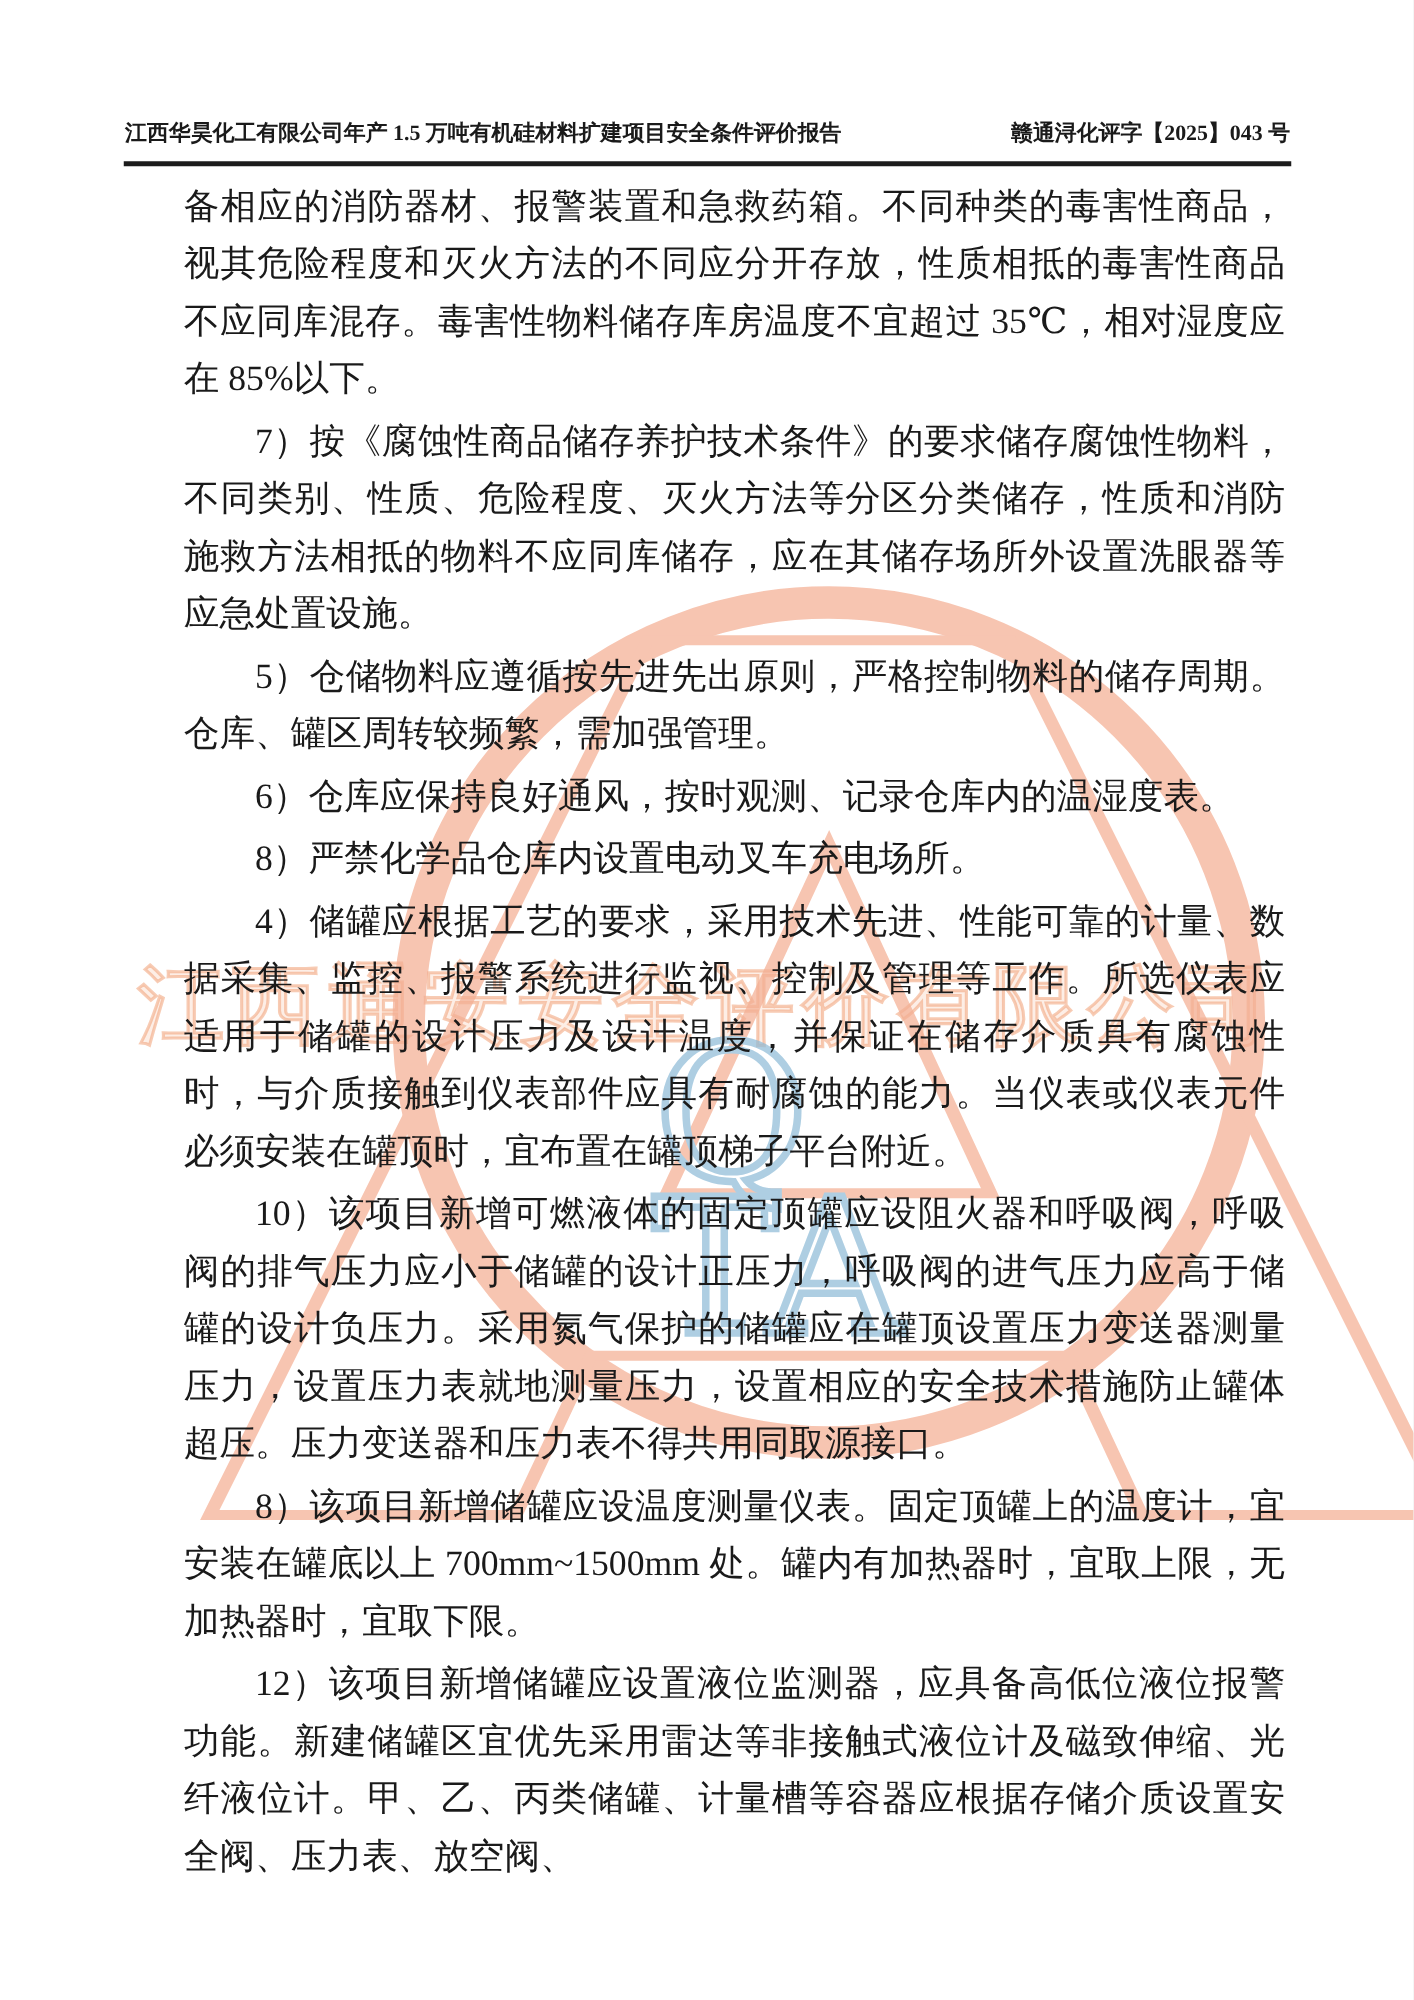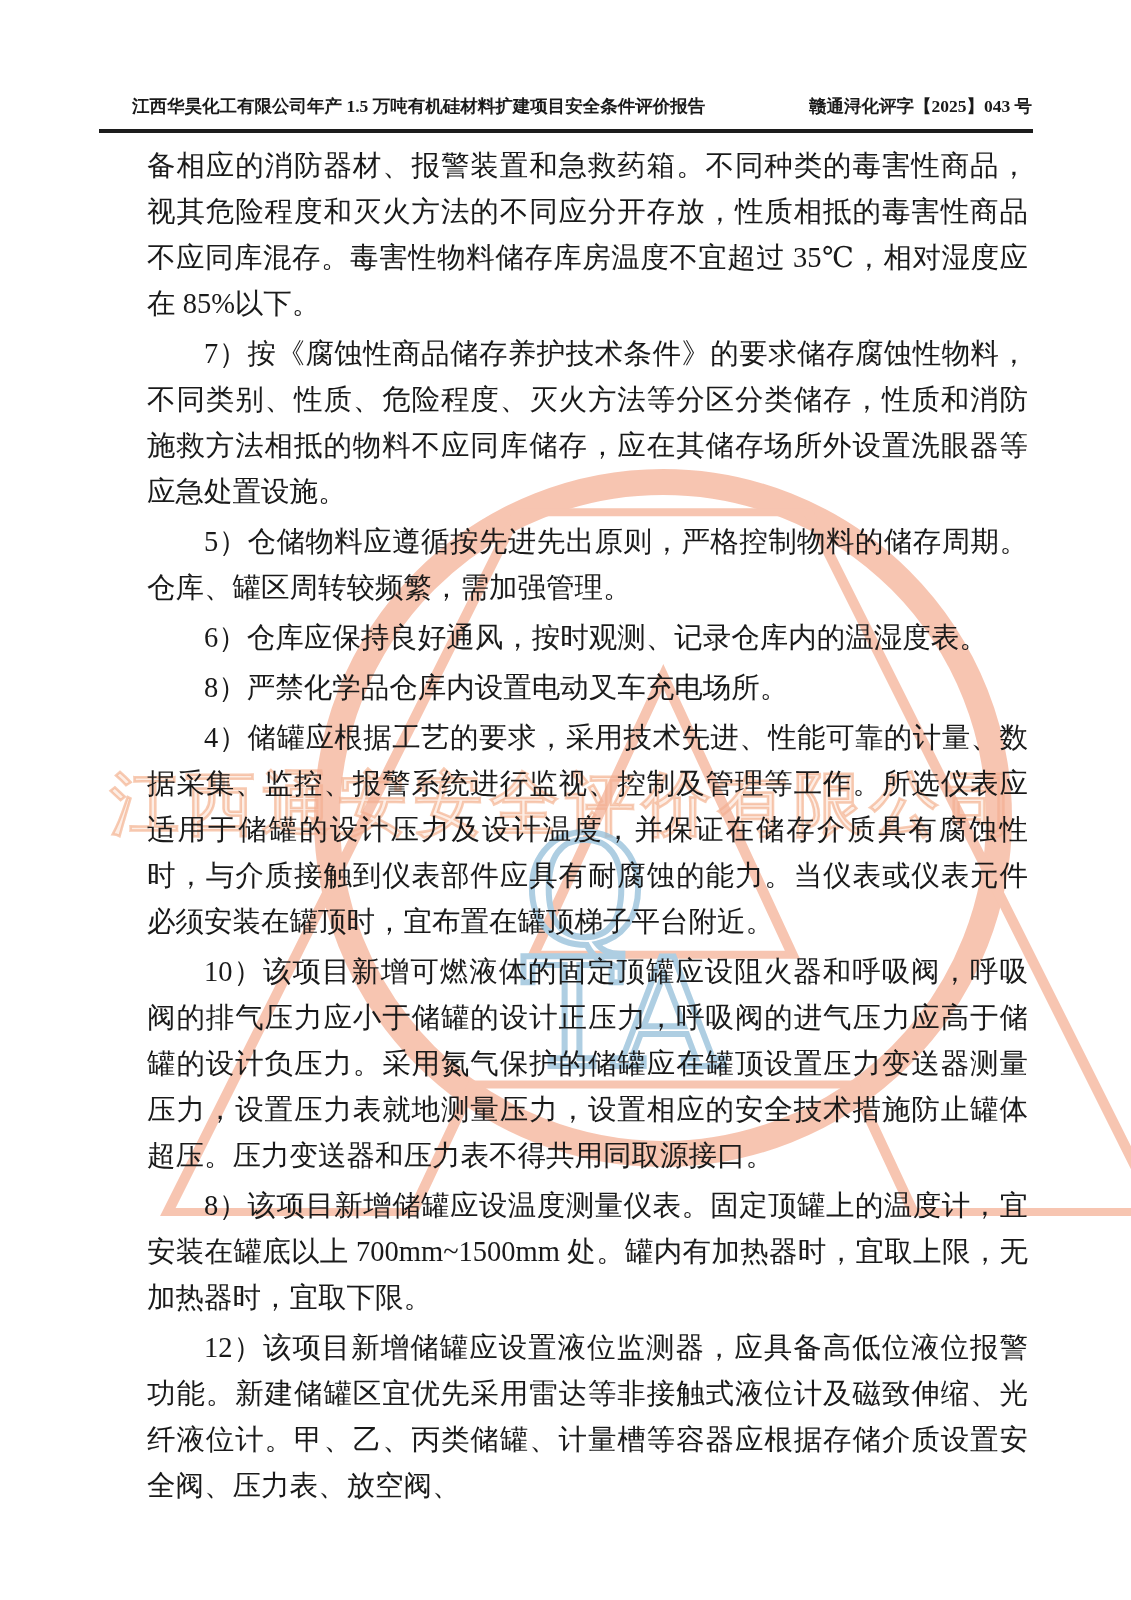--- a/index.html
+++ b/index.html
@@ -41,21 +41,20 @@
     left: 100px;
     right: 99px;
     top: 94px;
     z-index: 2;
     display: flex;
     justify-content: space-between;
     align-items: baseline;
     font-size: 17.5px;
     font-weight: bold;
     white-space: nowrap;
-    margin-left: 32px;
   }
   .header-rule {
     position: absolute;
     left: 99px;
     right: 98px;
     top: 129px;
     height: 4px;
     background: #1c1c1c;
     z-index: 2;
   }

